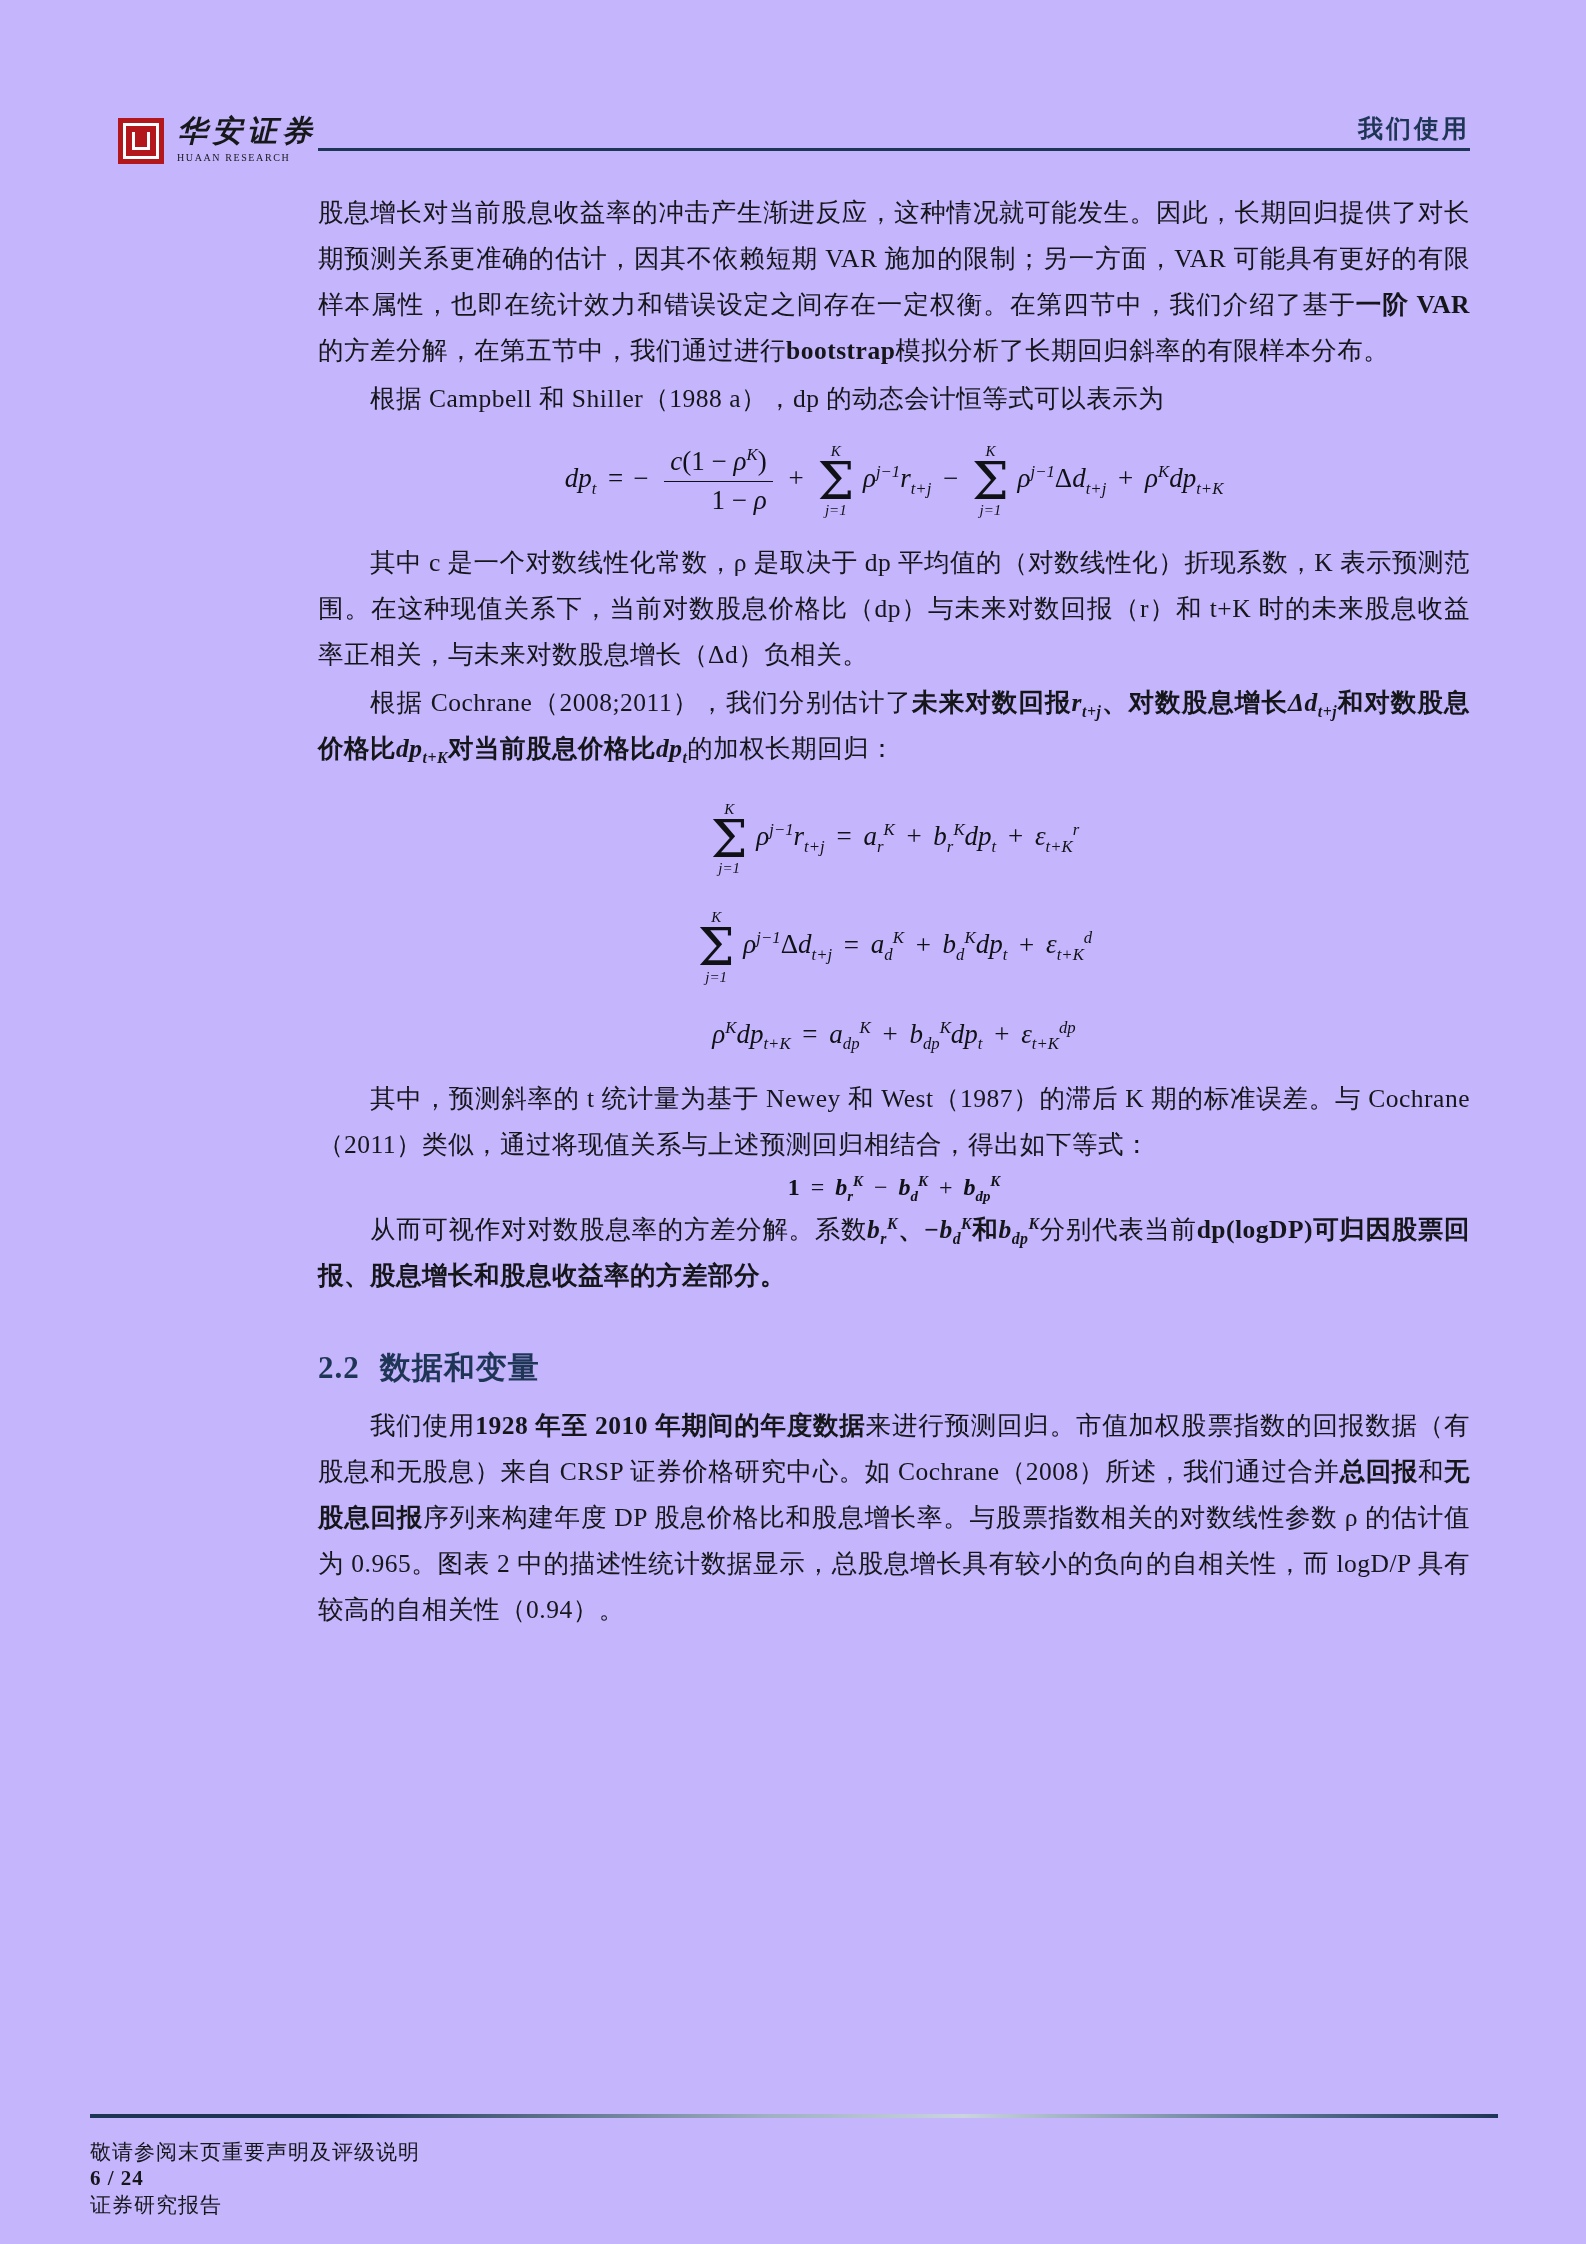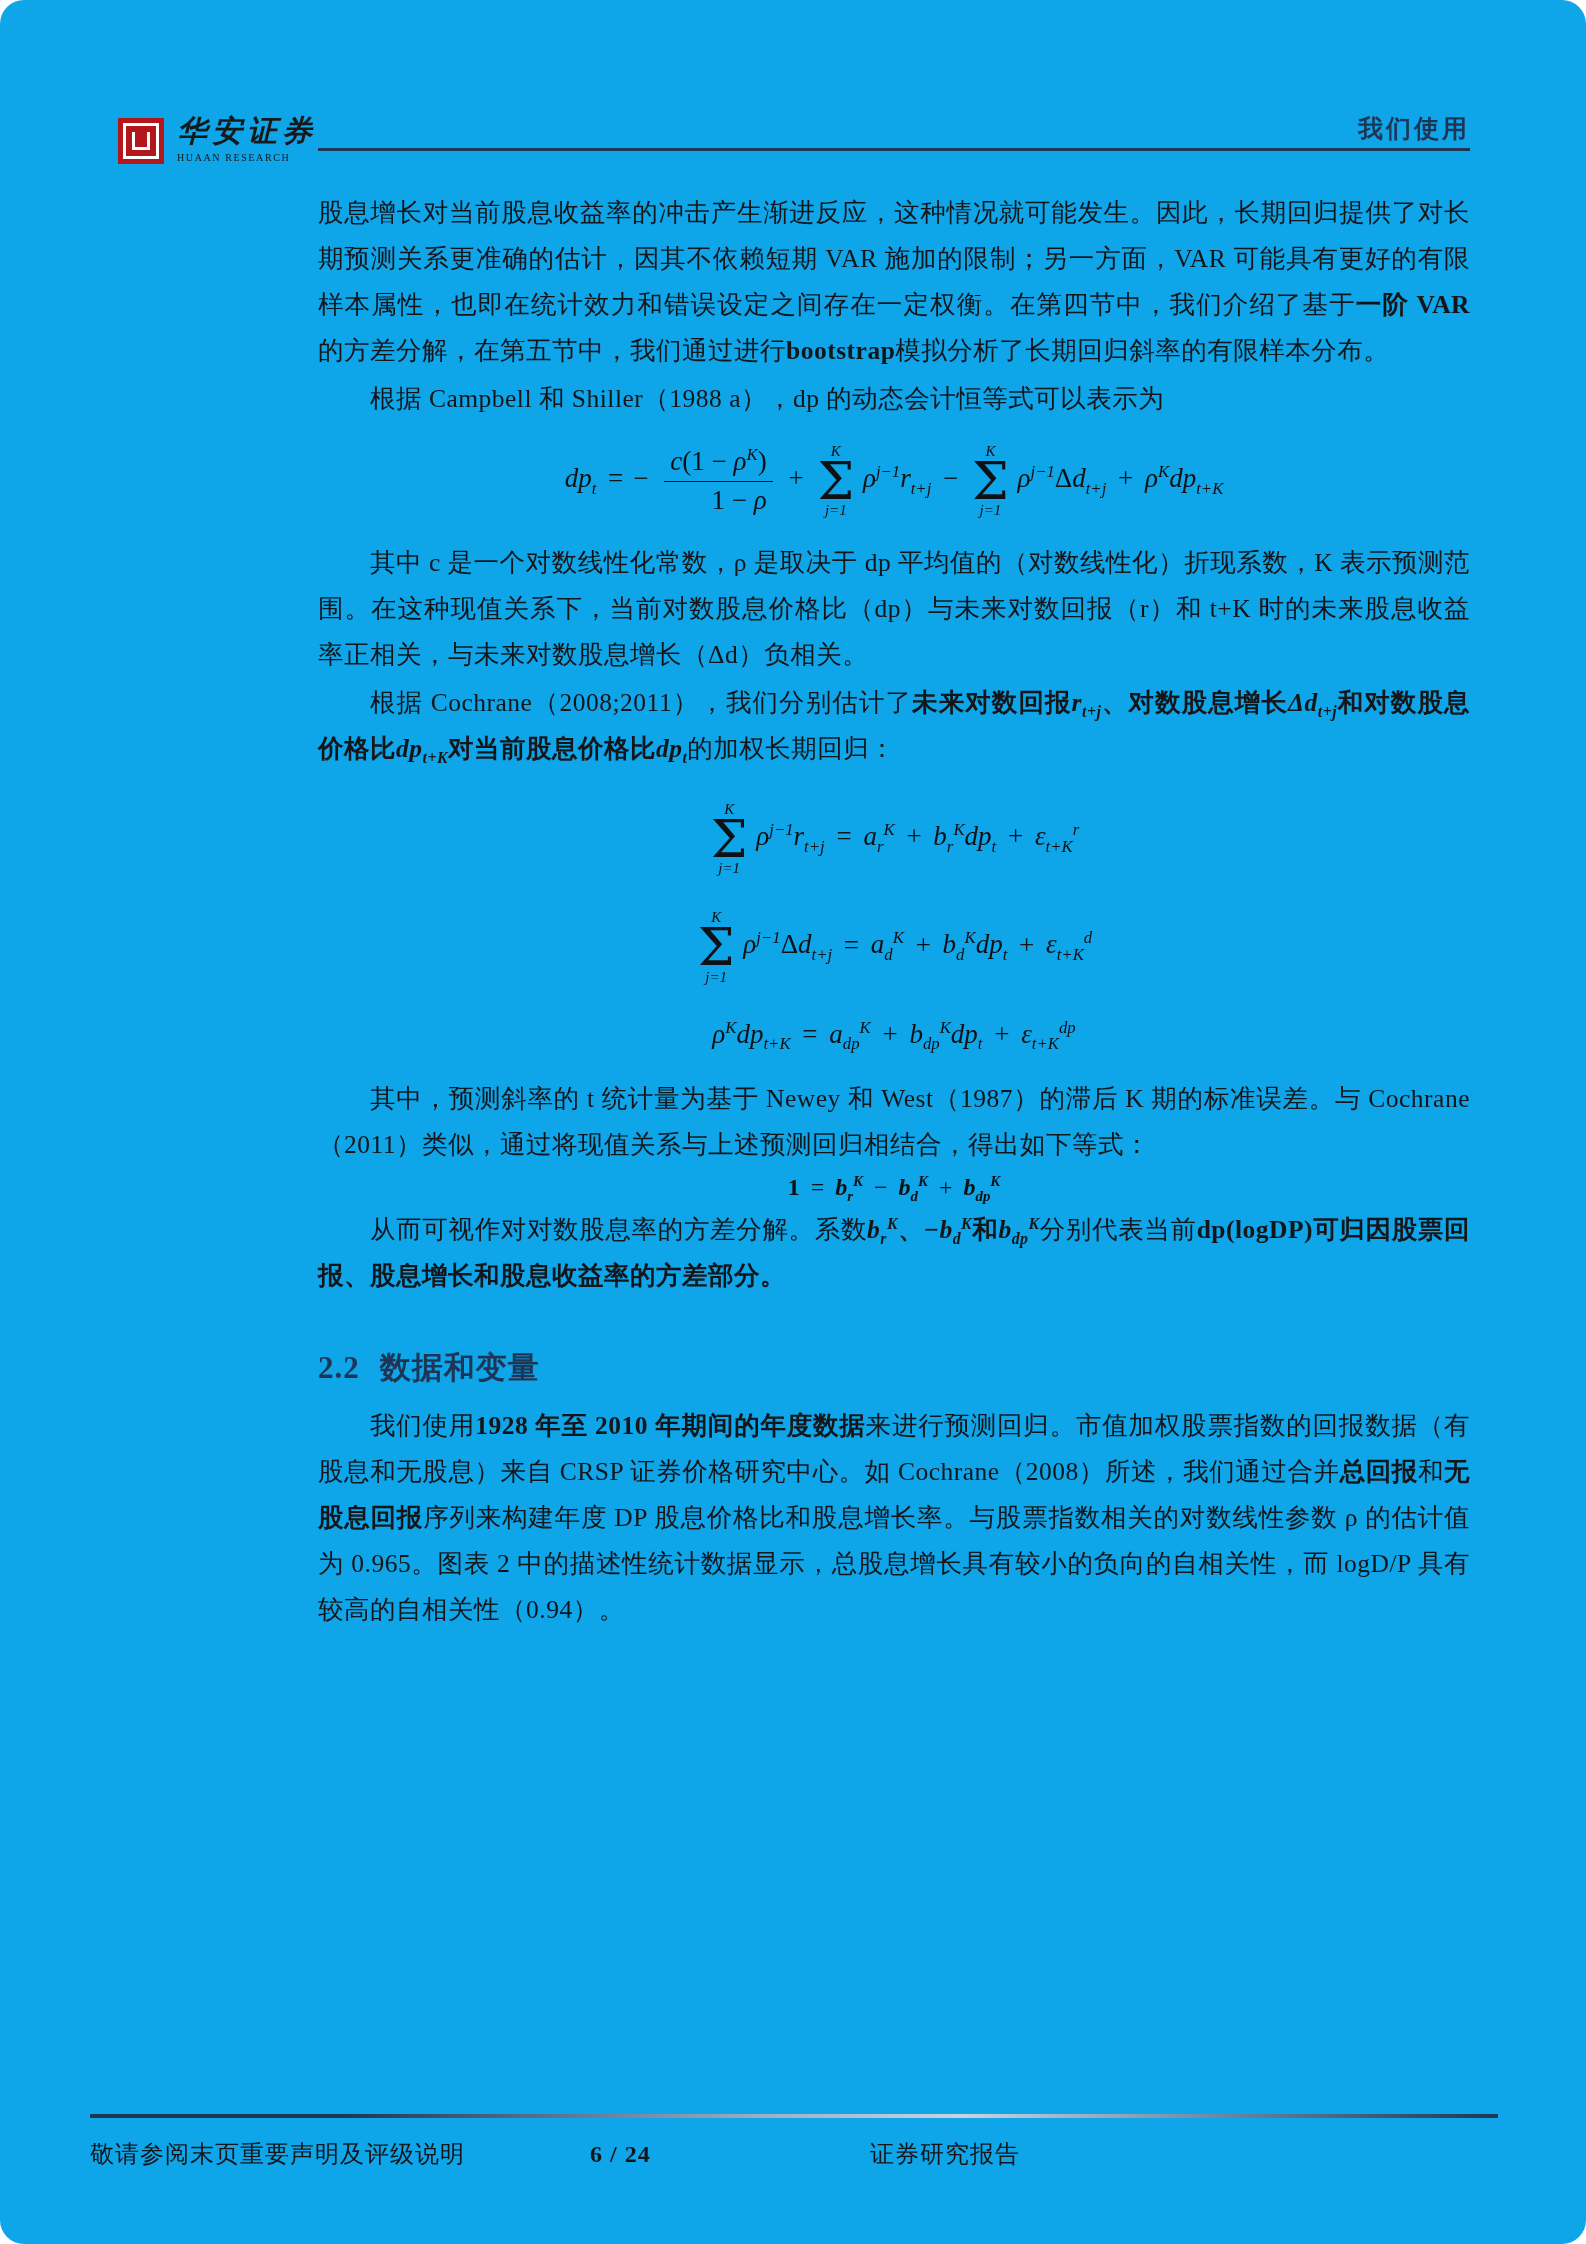--- a/index.html
+++ b/index.html
@@ -8,24 +8,23 @@
     background: #ffffff;
   }
   body {
     font-family: "Liberation Serif", "DejaVu Serif", serif;
     color: #1a1a1a;
   }
   .page {
     position: relative;
     width: 1586px;
     height: 2244px;
-    background: #0ea5e9;
+    background: #c4b5fd;
     overflow: hidden;
     box-sizing: border-box;
-    border-radius: 24px;
   }
 
   
   .header {
     position: absolute;
     top: 108px;
     left: 0;
     width: 1586px;
     height: 72px;
   }
@@ -199,23 +198,24 @@
     height: 4px;
     background: linear-gradient(to right, #1f3556 0%, #1f3556 18%, #9fb0c4 48%, #c9d4de 62%, #5d7795 84%, #1f3556 100%);
   }
   .footer-row {
     position: absolute;
     left: 90px;
     top: 44px;
     width: 1408px;
     display: flex;
     align-items: baseline;
-    font-size: 24px;
+    font-size: 21px;
     color: #15161a;
     font-family: "Liberation Serif", "DejaVu Serif", serif;
+    flex-direction: column;
   }
   .footer-left { width: 500px; letter-spacing: 1px; }
   .footer-center { width: 280px; text-align: left; font-weight: 700; letter-spacing: 1px;}
   .footer-right { flex: 1; letter-spacing: 1px; }
 </style>
 </head>
 <body>
 
 <div class="page">
 

